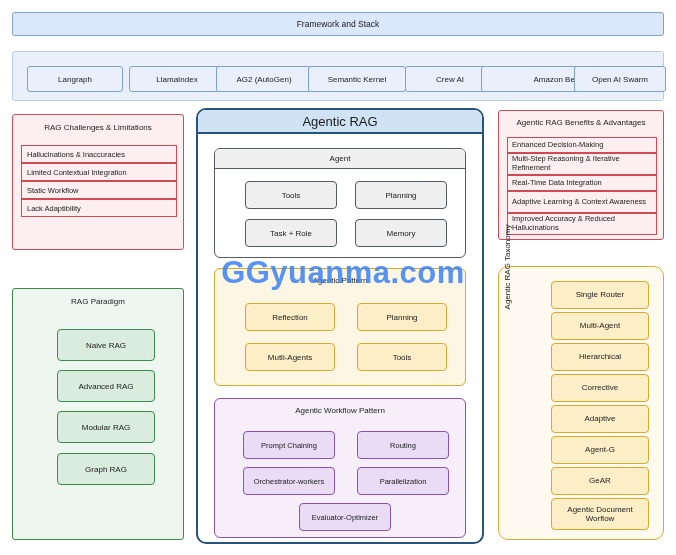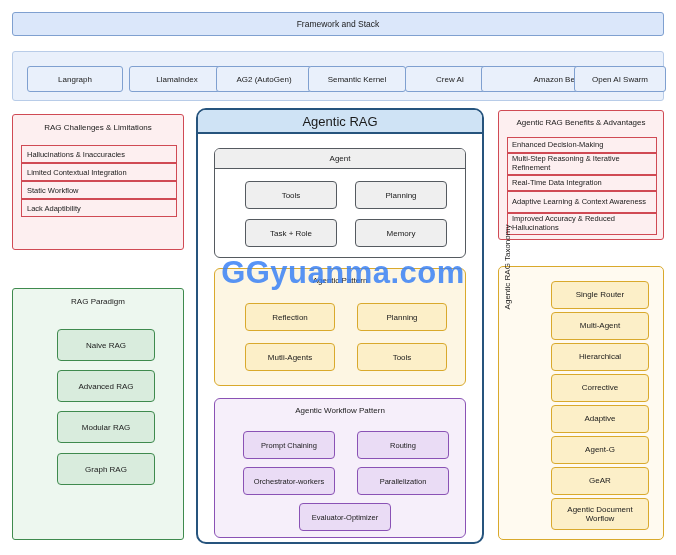--- a/index.html
+++ b/index.html
@@ -190,21 +190,21 @@
     padding: 0 4px;
     box-sizing: border-box;
     line-height: 1.15;
   }
 
   
   #taxonomy {
     left: 498px; top: 266px; width: 166px; height: 274px;
     background: #fffaf0;
     border: 1px solid #d9a92c;
-    border-radius: 5px;
+    border-radius: 10px;
   }
   #taxonomy-label {
     left: 4px; top: 60px;
     width: 160px;
     font-size: 8px;
     transform: rotate(-90deg);
     transform-origin: 10px 10px;
     white-space: nowrap;
   }
   .tax-item {

